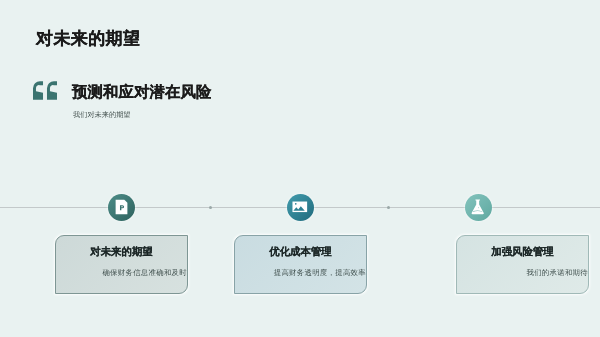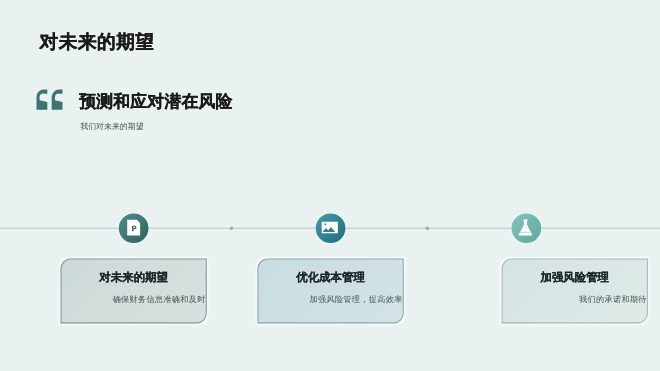--- a/index.html
+++ b/index.html
@@ -177,20 +177,20 @@
       <path class="ifill" d="M5.9 18.1q6.1 -1.5 12.2 0.2 l0.35 0.6 q-6.3 -1.6 -12.9 0z" fill="#70b4ad"></path>
     </svg>
   </div>
 
   <div class="card" id="card1" style="left: 55px; background: linear-gradient(135deg, rgb(205, 217, 216) 0%, rgb(215, 225, 223) 100%); border-color: rgb(126, 150, 148);">
     <div class="card-title">对未来的期望</div>
     <div class="card-desc">确保财务信息准确和及时</div>
   </div>
   <div class="card" id="card2" style="left: 234px; background: linear-gradient(135deg, rgb(201, 220, 225) 0%, rgb(211, 227, 230) 100%); border-color: rgb(136, 163, 167);">
     <div class="card-title">优化成本管理</div>
-    <div class="card-desc">加强风险管理，提高效率</div>
+    <div class="card-desc">提高财务透明度，提高效率</div>
   </div>
   <div class="card" id="card3" style="left: 412px; background: linear-gradient(135deg, rgb(213, 227, 226) 0%, rgb(223, 234, 232) 100%); border-color: rgb(160, 185, 183); margin-left: 44px;">
     <div class="card-title">加强风险管理</div>
     <div class="card-desc">我们的承诺和期待</div>
   </div>
 
 </div>
 
 </body></html>

